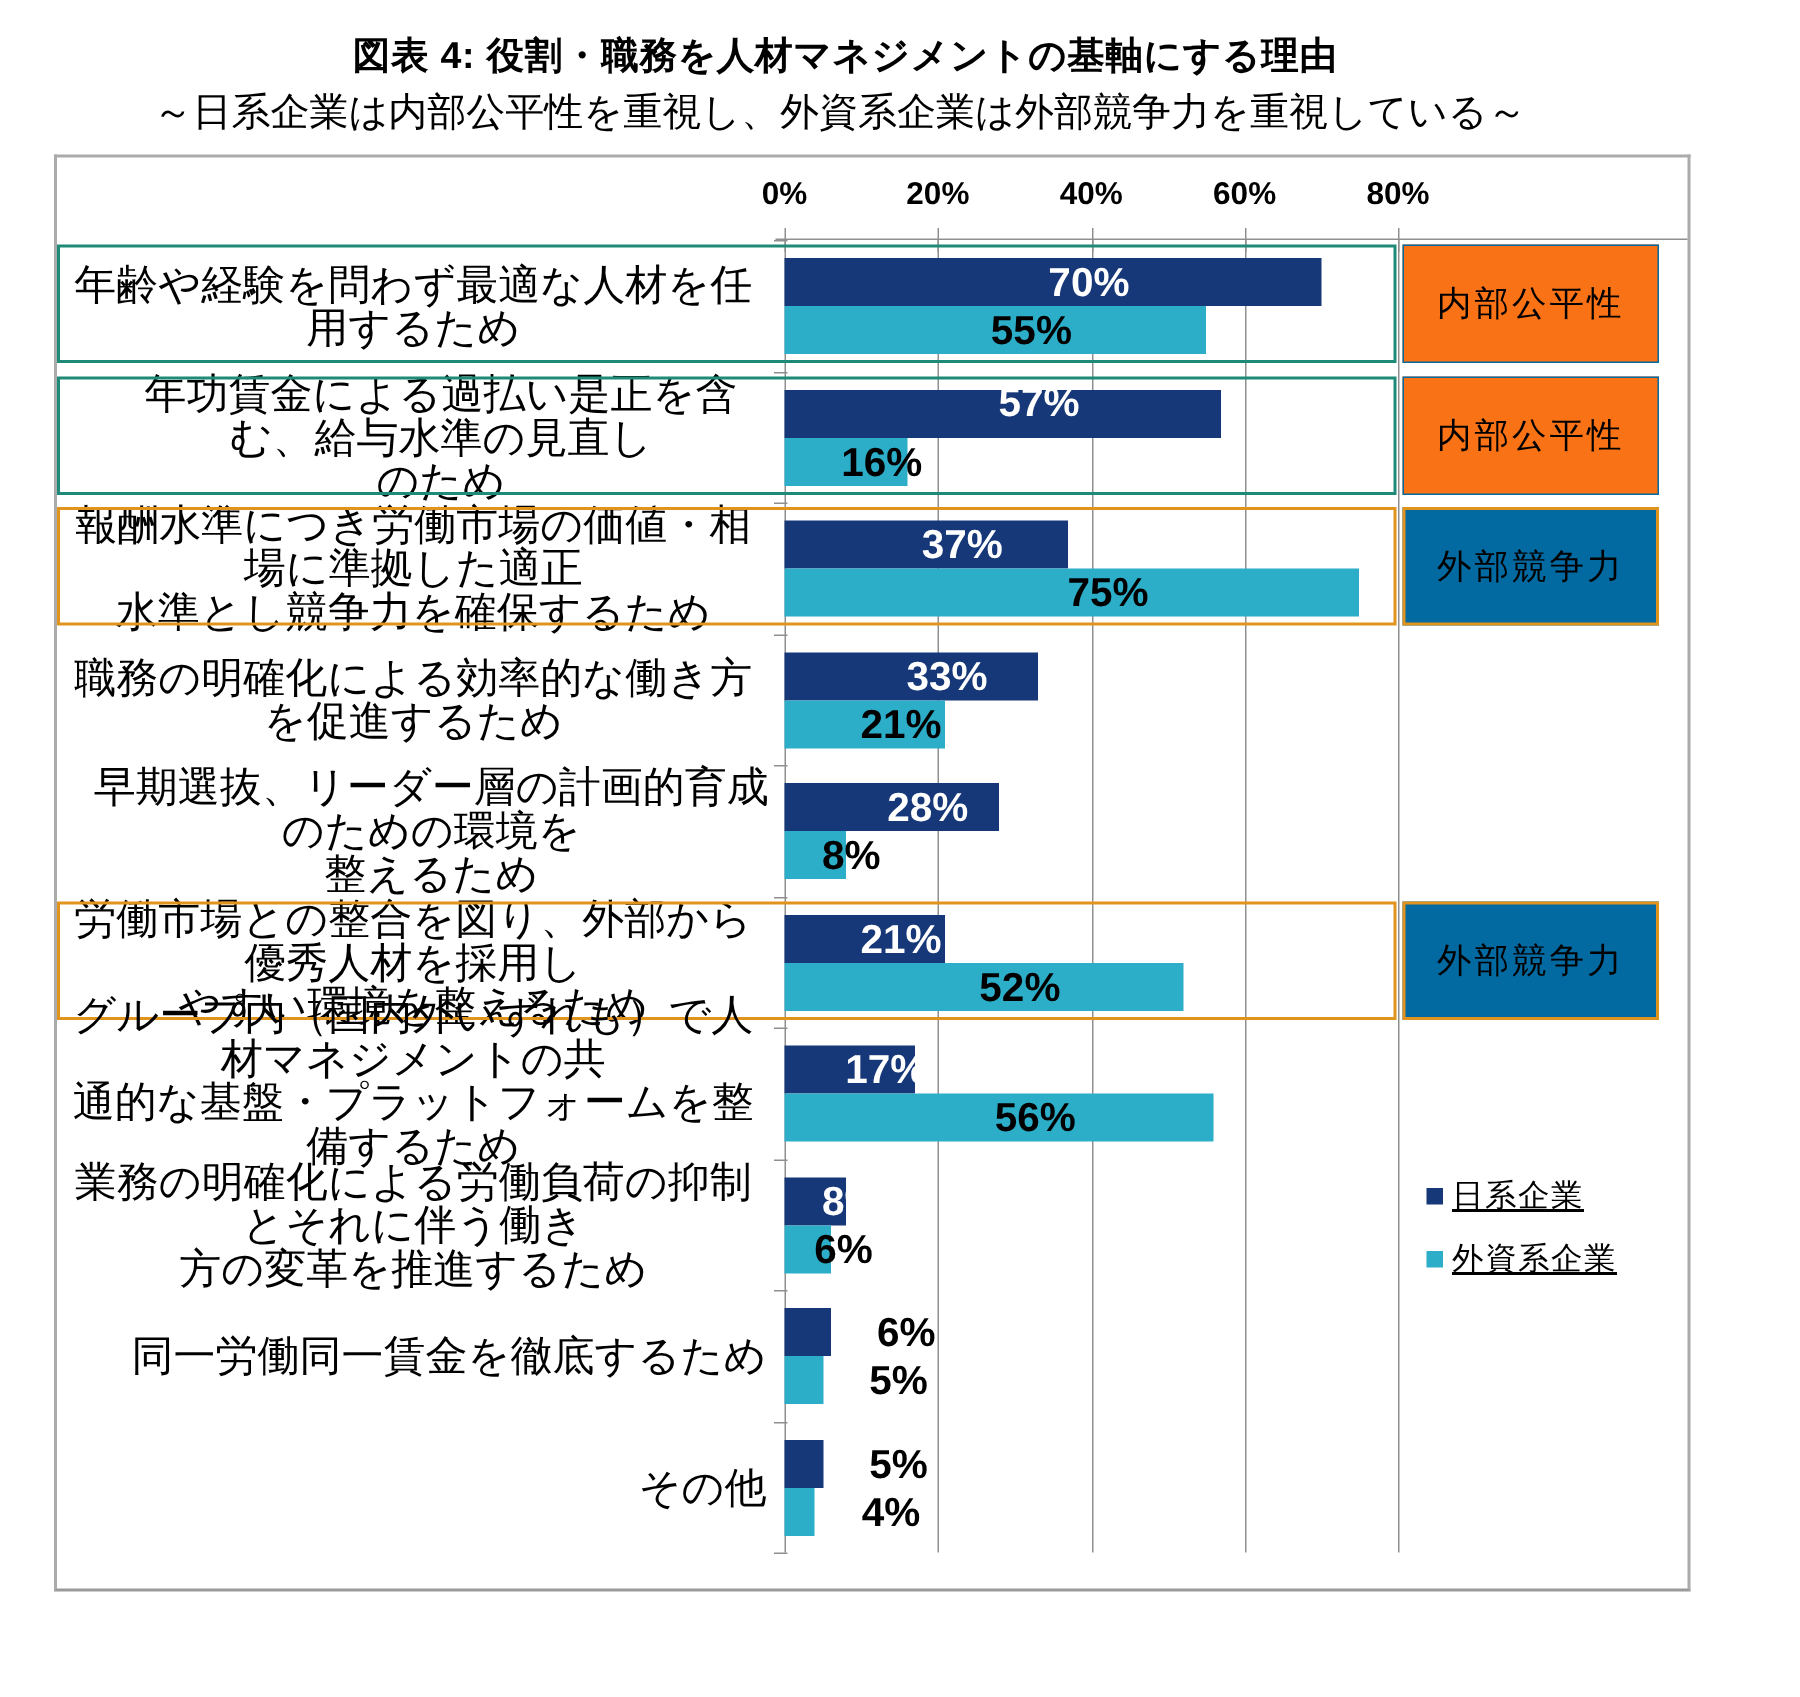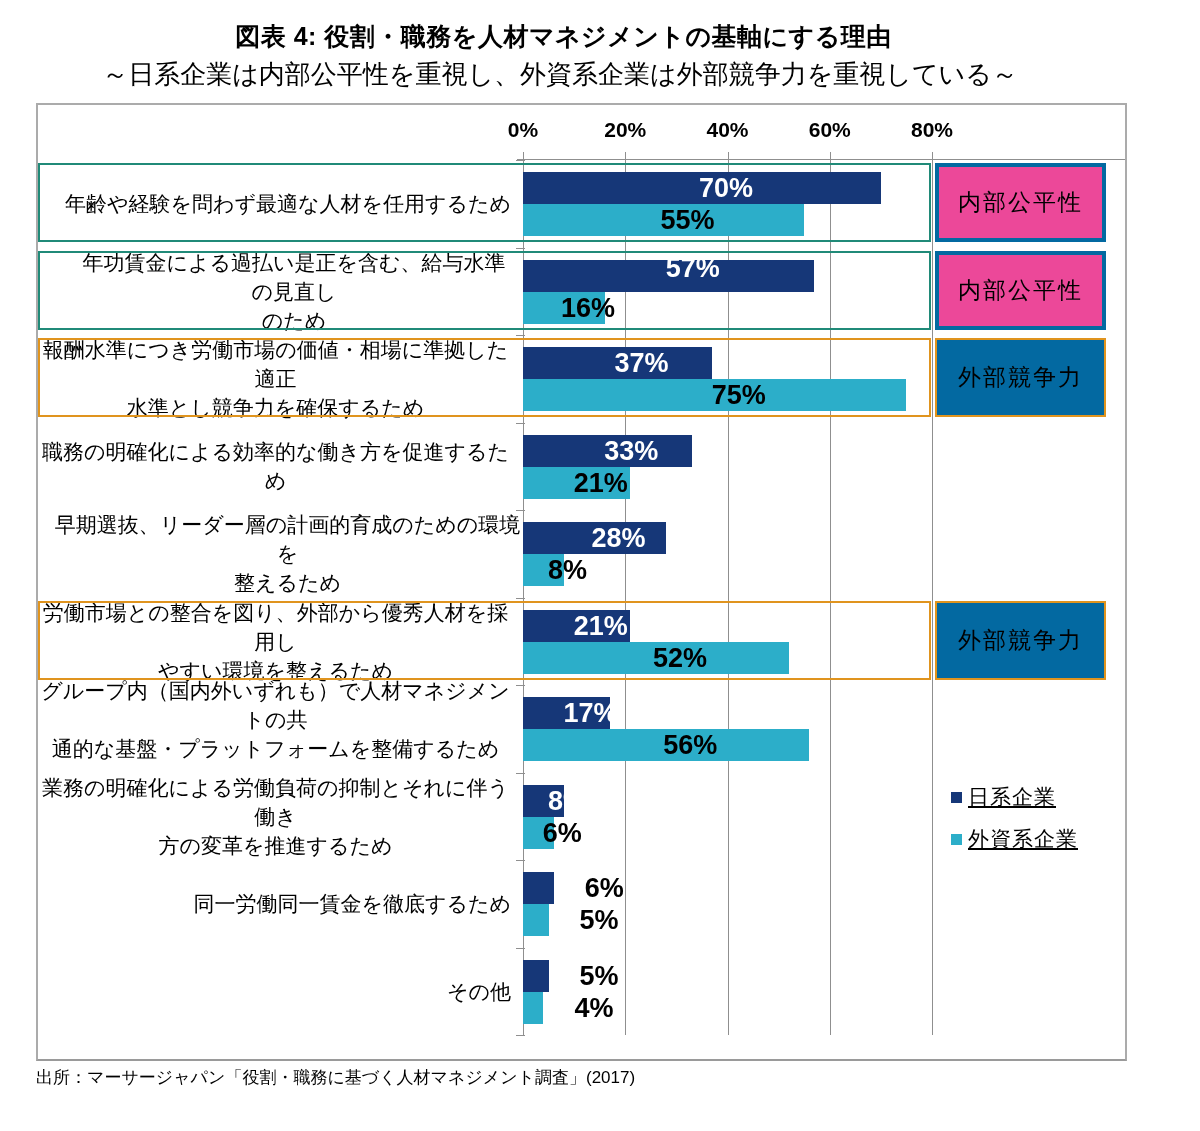--- a/index.html
+++ b/index.html
@@ -24,30 +24,30 @@
   .x-tick{position:absolute;width:1px;background:#8F8F8F;z-index:1;}
   .x-tick-label{
     position:absolute;width:90px;text-align:center;font-size:21px;font-weight:700;z-index:2;
   }
   .cat-tick{position:absolute;height:1px;background:#8F8F8F;z-index:1;}
   .cat-label{
     position:absolute;display:flex;align-items:center;justify-content:flex-end;
     z-index:2;padding-right:5px;box-sizing:border-box;
   }
   .cat-label .txt{
-    text-align:center;font-size:21px;font-weight:500;line-height:29px;white-space:pre-line;
+    text-align:center;font-size:28px;font-weight:500;line-height:29px;white-space:pre-line;
   }
   .row-outline{position:absolute;box-sizing:border-box;background:transparent;z-index:2;}
   .row-outline.internal{border:2px solid #208A78;}
   .row-outline.external{border:2px solid #E0941E;}
   .group-box{
     position:absolute;box-sizing:border-box;display:flex;align-items:center;justify-content:center;
     font-size:23px;font-weight:500;letter-spacing:2px;z-index:2;
   }
-  .group-box.internal{background:#ec4899;border:4px solid #0369a1;}
+  .group-box.internal{background:#f97316;border:1px solid #0369a1;}
   .group-box.external{background:#0369a1;border:2px solid #E0941E;}
   .bar{position:absolute;z-index:3;}
   .bar-label{
     position:absolute;z-index:4;font-size:27px;font-weight:700;line-height:32px;
     white-space:nowrap;display:flex;align-items:center;padding-left:24px;
   }
   .bar-label.inside{justify-content:center;}
   .legend{position:absolute;left:951px;top:782px;z-index:4;text-decoration:underline;}
   .legend-item{display:flex;align-items:center;height:30px;margin-bottom:12px;}
   .legend-swatch{width:11px;height:11px;display:inline-block;margin-right:6px;flex:0 0 auto;}
@@ -181,14 +181,13 @@
     <div class="legend-item">
       <span class="legend-swatch" id="swatch-nikkei" style="background: rgb(22, 55, 120);"></span>
       <span class="legend-label">日系企業</span>
     </div>
     <div class="legend-item">
       <span class="legend-swatch" id="swatch-gaishi" style="background: rgb(44, 174, 201);"></span>
       <span class="legend-label">外資系企業</span>
     </div>
   </div>
 
-  <div class="source">出所：マーサージャパン「役割・職務に基づく人材マネジメント調査」(2017)</div>
 </div>
 
 </body></html>

